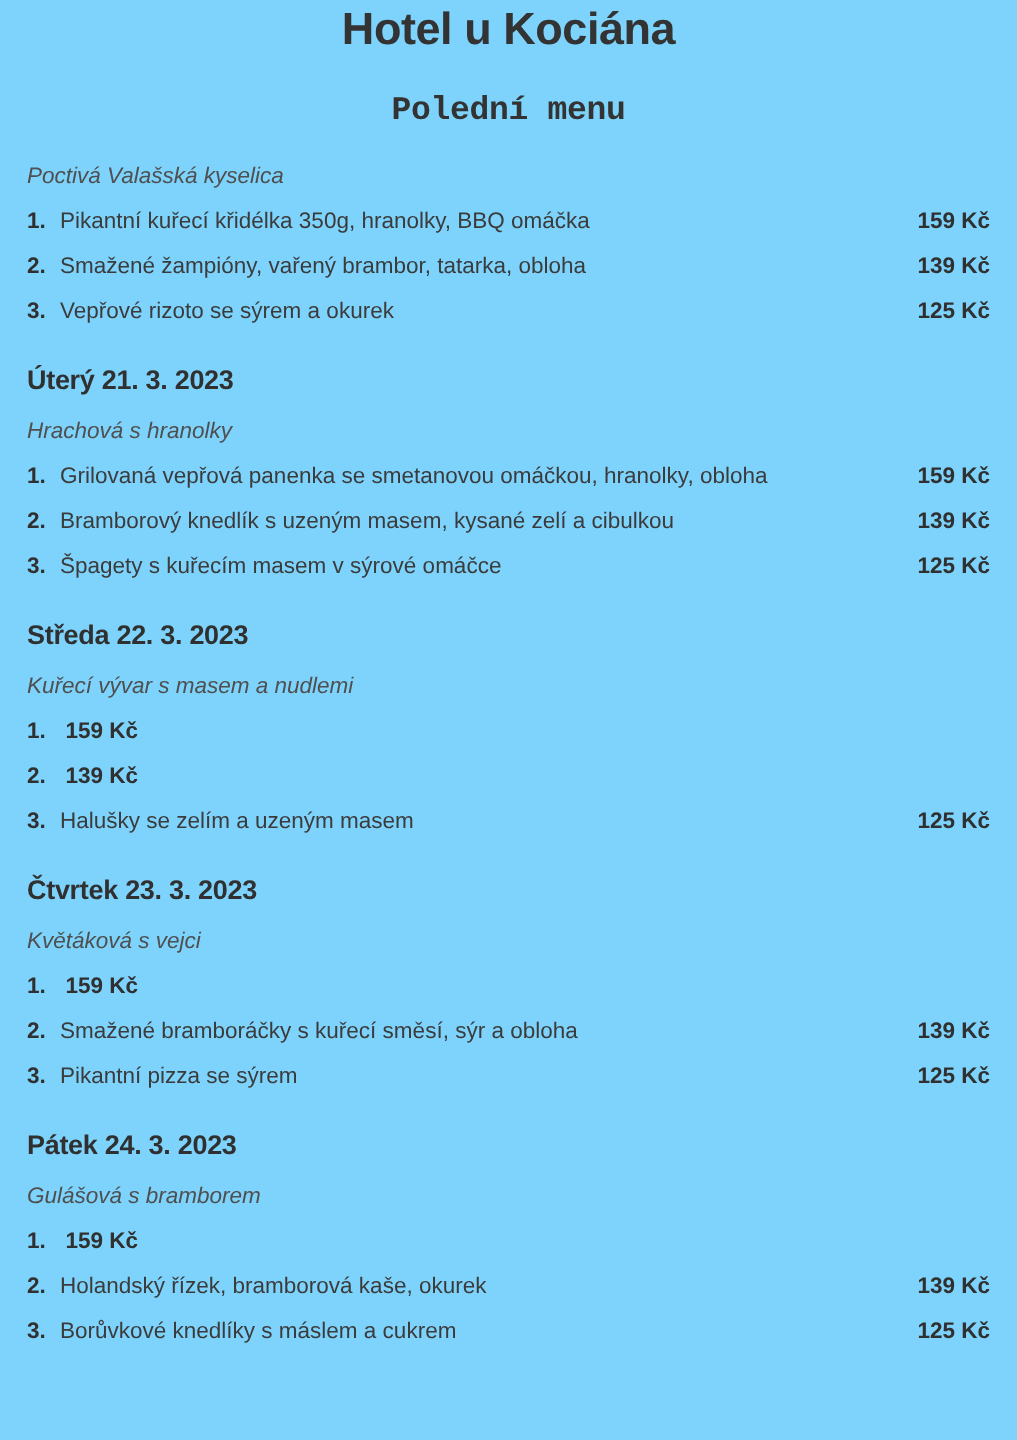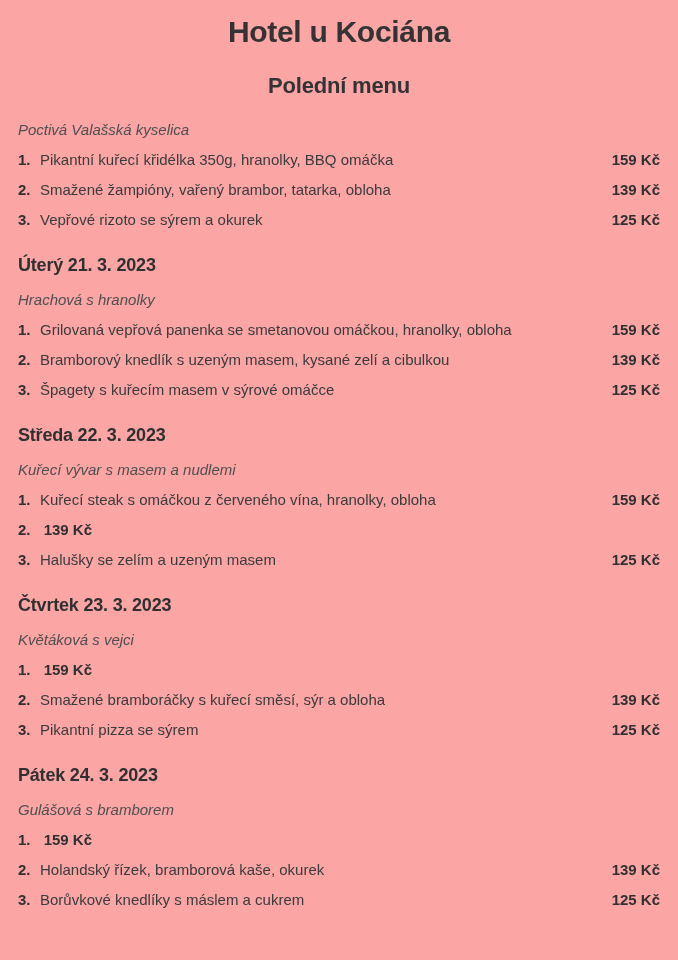--- a/index.html
+++ b/index.html
@@ -12,40 +12,41 @@
     height: 960px;
     overflow: hidden;
     font-family: "Liberation Sans", sans-serif;
     color: #3b3b3b;
     -webkit-font-smoothing: antialiased;
   }
   .page {
     box-sizing: border-box;
     width: 678px;
     height: 960px;
-    padding: 14px 18px 0 18px;
-    background: #fca5a5;
+    padding: 2px 18px 0 18px;
+    background: #7dd3fc;
   }
   .page-title {
     text-align: center;
     font-size: 30px;
     line-height: 36px;
     font-weight: 600;
     color: #333333;
     letter-spacing: -0.3px;
   }
   .page-subtitle {
     text-align: center;
     font-size: 22px;
     line-height: 28px;
     font-weight: 700;
     color: #333333;
     margin-top: 22px;
     margin-bottom: 8px;
     letter-spacing: -0.2px;
+    font-family: Liberation Mono, monospace;
   }
   .menu-days > section.day {
     margin-top: 20px;
   }
   .day-heading {
     font-size: 18px;
     line-height: 22px;
     font-weight: 700;
     color: #303030;
     letter-spacing: -0.2px;
@@ -143,21 +144,20 @@
   </div>
 </div>
   </section>
 
   <section class="day">
     <div class="day-heading">Středa 22. 3. 2023</div>
     <div class="soup-name">Kuřecí vývar s masem a nudlemi</div>
     <div class="day-items">
   <div class="item-row">
     <span class="item-number">1.</span>
-    <span class="item-name">Kuřecí steak s omáčkou z červeného vína, hranolky, obloha</span>
     <span class="item-price">159 Kč</span>
   </div>
 
   <div class="item-row">
     <span class="item-number">2.</span>
     <span class="item-price">139 Kč</span>
   </div>
 
   <div class="item-row">
     <span class="item-number">3.</span>

